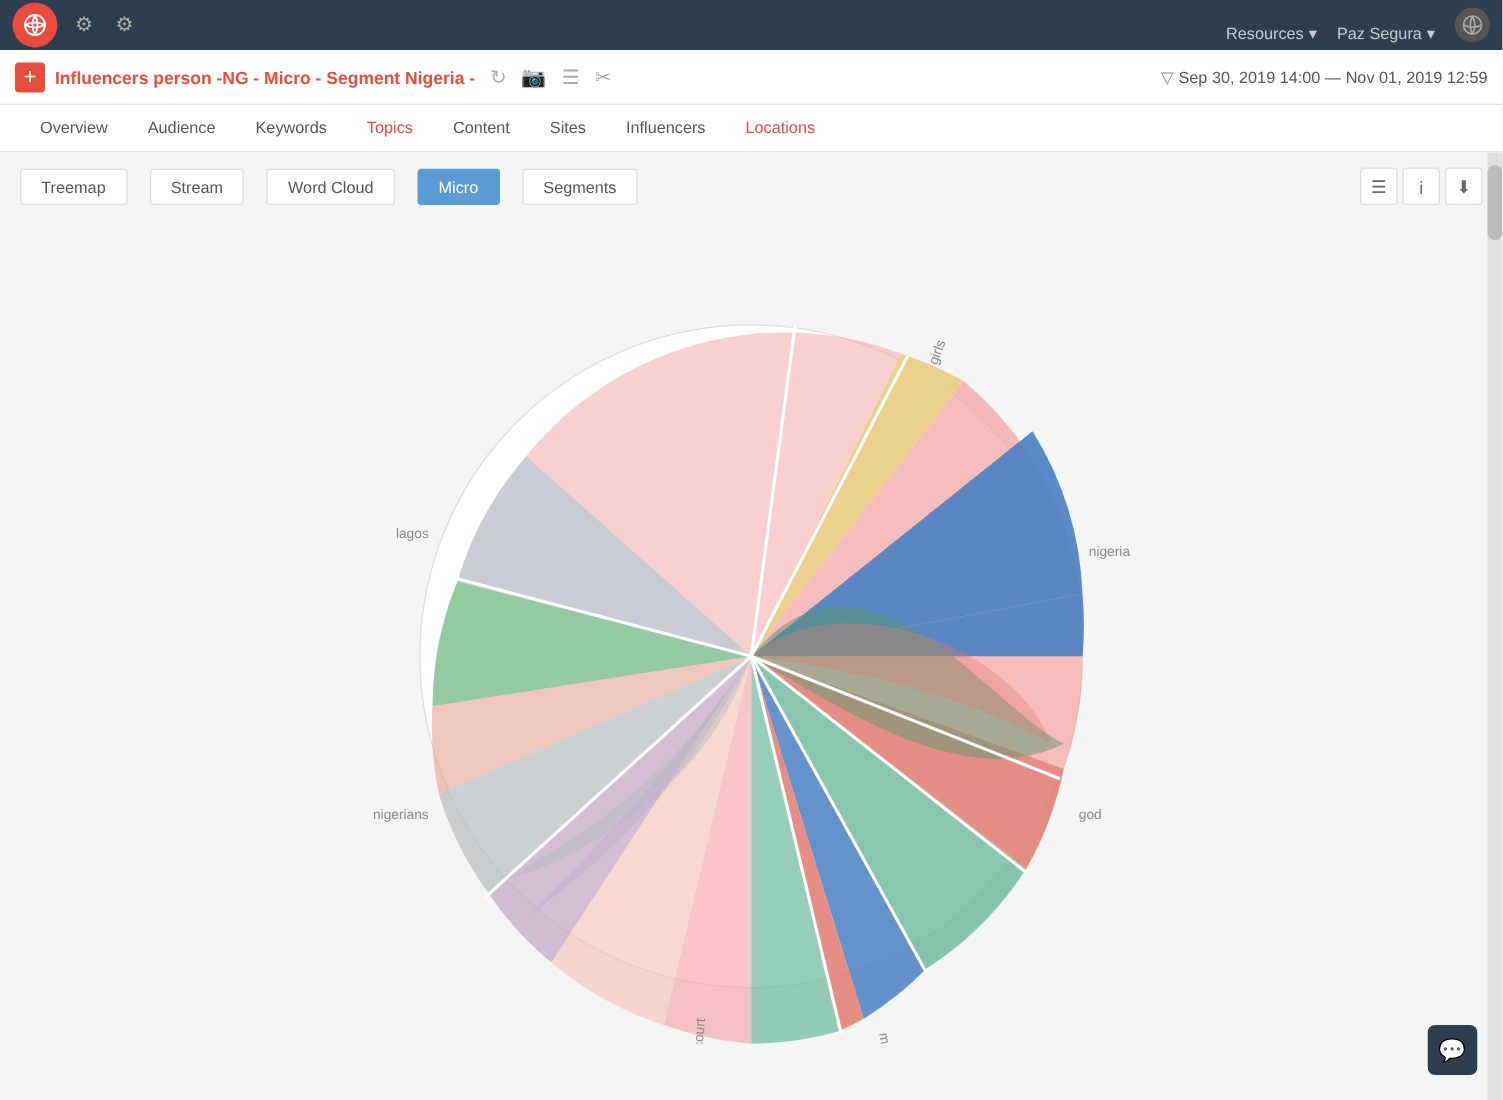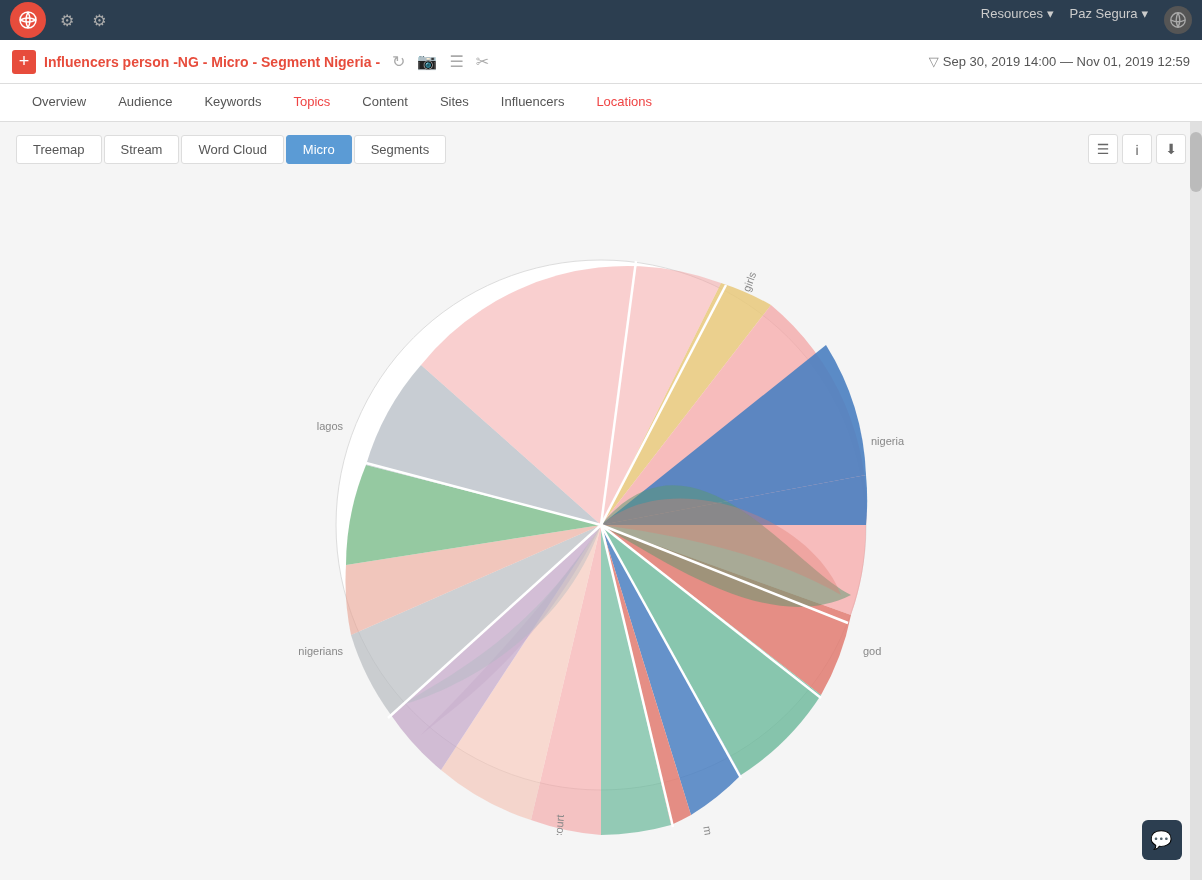--- a/index.html
+++ b/index.html
@@ -18,21 +18,21 @@
       width: 36px; height: 36px;
       background: #e74c3c;
       border-radius: 50%;
       display: flex; align-items: center; justify-content: center;
       color: white; font-size: 18px; font-weight: bold;
     }
     .top-bar-icon {
       color: #aaa; font-size: 16px; cursor: pointer; padding: 4px;
     }
     .top-bar-spacer { flex: 1; }
-    .top-bar-right { display: flex; align-items: flex-start; gap: 16px; }
+    .top-bar-right { display: flex; align-items: flex-end; gap: 16px; }
     .top-bar-resources, .top-bar-user {
       color: #ccc; font-size: 13px; cursor: pointer;
       display: flex; align-items: center; gap: 4px;
     }
     .top-bar-avatar {
       width: 28px; height: 28px;
       border-radius: 50%;
       background: #555;
       display: flex; align-items: center; justify-content: center;
       color: white; font-size: 12px;
@@ -106,21 +106,21 @@
       height: calc(880px - 122px);
       position: relative;
       overflow: hidden;
     }
 
     
     .sub-tabs {
       display: flex;
       align-items: center;
       padding: 12px 16px;
-      gap: 2px;
+      gap: 18px;
     }
     .sub-tab {
       padding: 6px 16px;
       font-size: 13px;
       color: #555;
       cursor: pointer;
       background: white;
       border: 1px solid #ddd;
       border-radius: 3px;
     }

